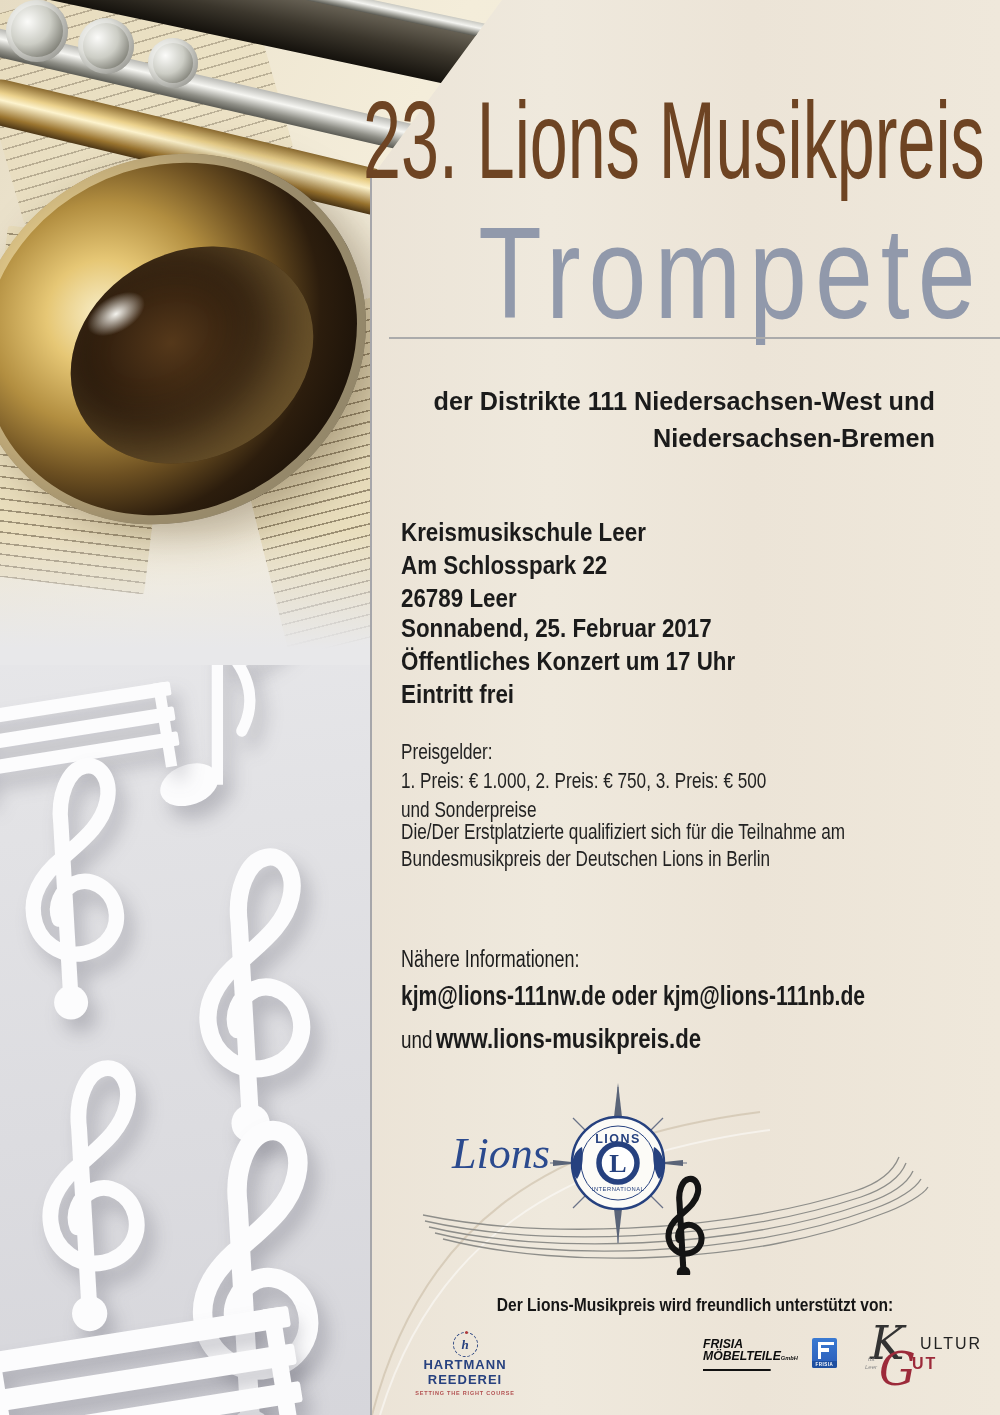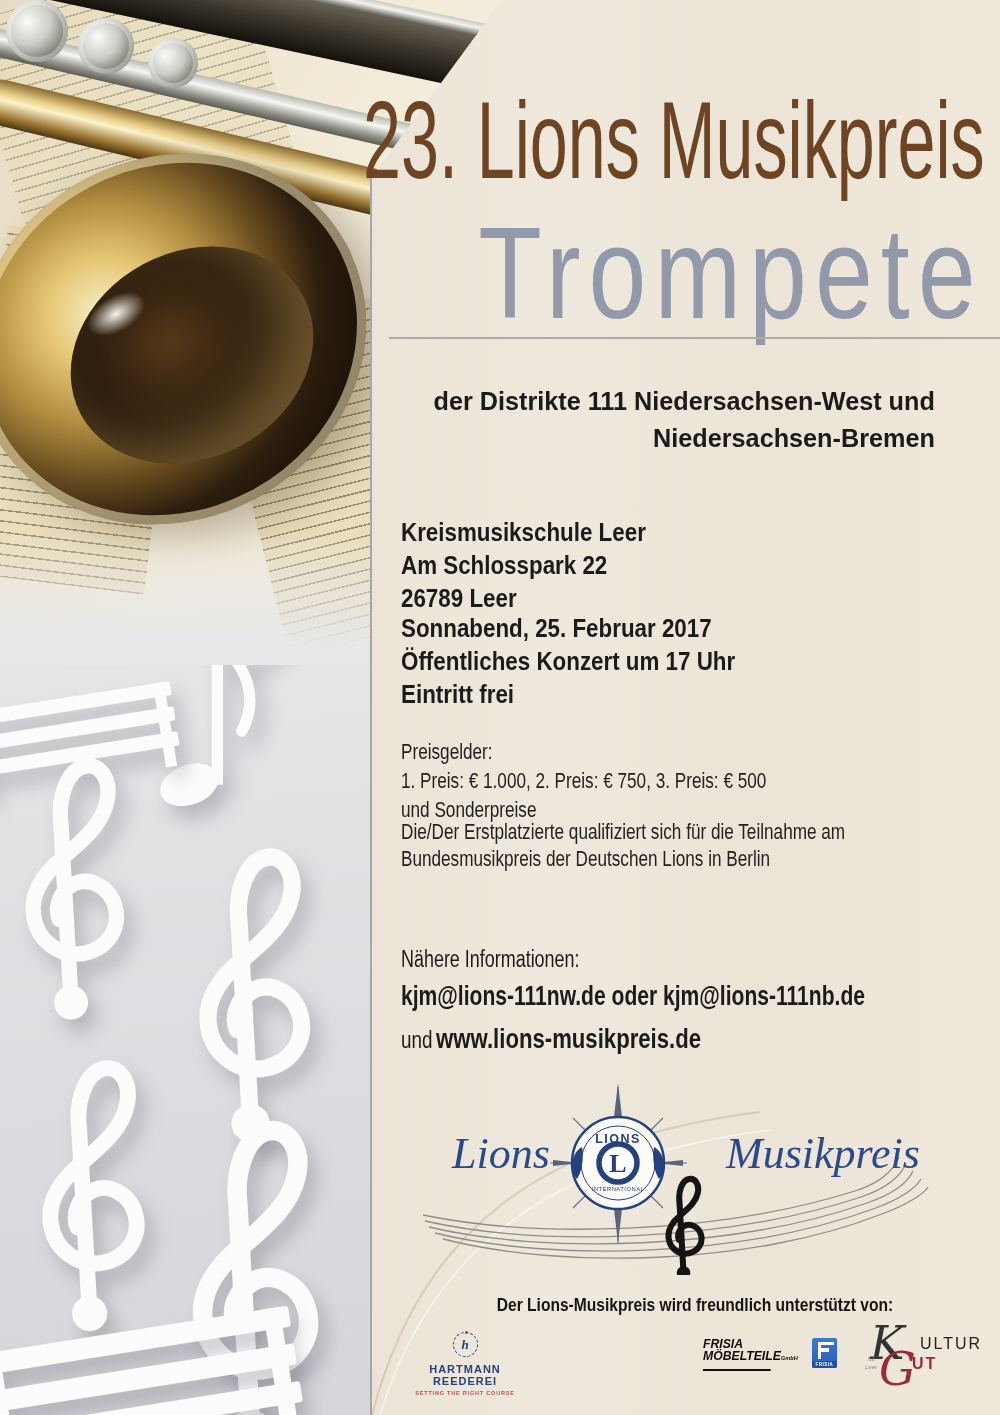--- a/index.html
+++ b/index.html
@@ -50,21 +50,21 @@
   .band-word{position:absolute;font-family:"Liberation Serif",serif;font-style:italic;
       font-size:44px;color:#2b4a8e;white-space:nowrap;}
   
   .sup-head{position:absolute;left:390px;width:610px;top:1294px;text-align:center;font-size:19px;
       font-weight:700;color:#151515;transform:scaleX(.82);transform-origin:center top;}
   .sponsor{position:absolute;text-align:center;}
   .hart-circle{width:23px;height:23px;margin:0 auto;border:1.6px dashed #27417f;border-radius:50%;
       position:relative;display:flex;align-items:center;justify-content:center;
       font-family:"Liberation Serif",serif;font-style:italic;font-weight:700;font-size:13px;color:#27417f;}
   .hart-circle::before{content:"";position:absolute;top:-2px;left:50%;width:3px;height:3px;background:#b03a3a;border-radius:50%;}
-  .hart-name{margin-top:6px;font-size:11px;font-weight:700;letter-spacing:1px;color:#27417f;}
+  .hart-name{font-size:13px;font-weight:700;letter-spacing:1px;color:#27417f;}
   .hart-tag{margin-top:3px;font-size:5.5px;letter-spacing:.8px;color:#b25050;font-weight:700;}
   .koe-name{font-size:29px;font-weight:700;letter-spacing:1px;color:#2e86c9;line-height:1;}
   .koe-o{position:relative;display:inline-block;}
   .koe-o::after{content:"";position:absolute;left:-12%;top:54%;width:126%;height:3.5px;background:#76b043;
       transform:rotate(-54deg);border-radius:2px;}
   .koe-tag{font-size:13px;font-style:italic;color:#6fae3c;margin-top:2px;}
   .frisia-wrap{display:flex;align-items:flex-start;gap:8px;}
   .frisia-text{text-align:left;font-style:italic;font-weight:700;color:#0d0d0d;font-size:13px;line-height:12px;
       transform:scaleX(.94);transform-origin:left top;}
   .frisia-suffix{font-size:6px;font-style:italic;}
@@ -234,21 +234,20 @@
       <circle cx="233" cy="88" r="37" fill="none" stroke="#26417f" stroke-width="1"></circle>
       <path d="M197,72 C187,77 183,95 192,104 C197,97 199,82 197,72 Z" fill="#26417f"></path>
       <path d="M269,72 C279,77 283,95 274,104 C269,97 267,82 269,72 Z" fill="#26417f"></path>
       <text x="233" y="68" text-anchor="middle" font-size="12.5" font-weight="bold" letter-spacing="1.5" fill="#26417f" font-family="Liberation Sans, sans-serif">LIONS</text>
       <circle cx="233" cy="88" r="19" fill="#ffffff" stroke="#26417f" stroke-width="5.5"></circle>
       <text x="233" y="97" text-anchor="middle" font-size="26" font-weight="bold" fill="#26417f" font-family="Liberation Serif, serif">L</text>
       <text x="233" y="116" text-anchor="middle" font-size="5.8" letter-spacing=".5" fill="#26417f" font-family="Liberation Sans, sans-serif">INTERNATIONAL</text>
     </g>
   </svg>
   <span class="band-word" style="left:452px;top:1128px;">Lions</span>
-  <span class="band-word" style="left:726px;top:1128px;">Musikpreis</span>
 
   <div class="sup-head">Der Lions-Musikpreis wird freundlich unterstützt von:</div>
 
   <div class="sponsor" style="left:405px;top:1332px;width:120px;">
     <div class="hart-circle">
       <span>h</span>
     </div>
     <div class="hart-name">HARTMANN REEDEREI</div>
     <div class="hart-tag">SETTING THE RIGHT COURSE</div>
   </div>

